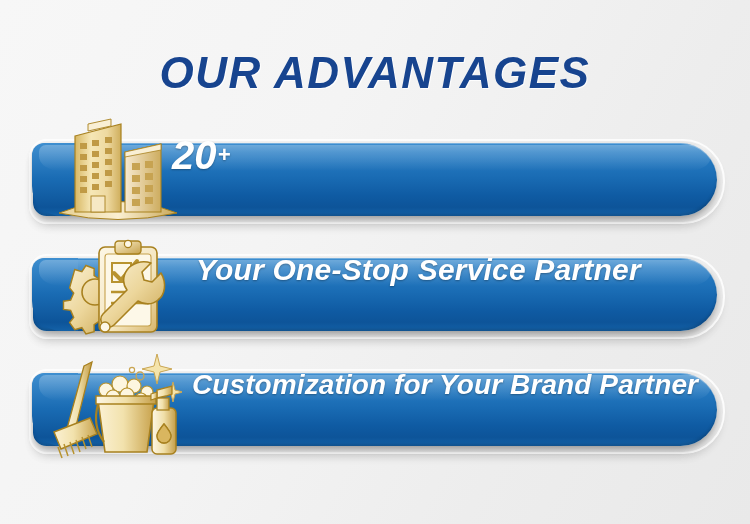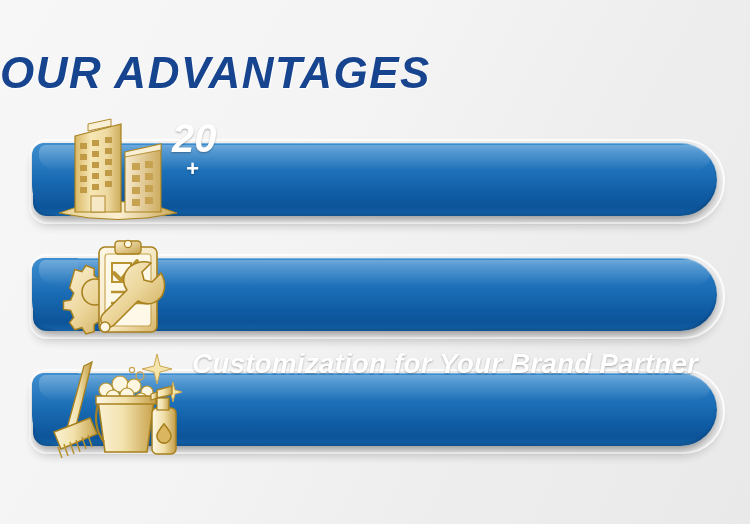--- a/index.html
+++ b/index.html
@@ -8,21 +8,21 @@
     background:linear-gradient(118deg,#f7f7f7 0%,#f4f4f4 38%,#ededed 72%,#e9e9e9 100%);
     font-family:"Liberation Sans",sans-serif;
     overflow:hidden;
     position:relative;
   }
   .page{position:absolute;inset:0;}
 
   
   .title{
     position:absolute;left:0;top:48px;width:750px;
-    text-align:left;
+    text-align:center;
     font-size:44px;
     font-weight:bold;
     font-style:italic;
     letter-spacing:1.5px;
     color:#17448f;
     text-shadow:1px 1px 0 rgba(255,255,255,.85);
     white-space:nowrap;
   }
 
   
@@ -74,21 +74,20 @@
   }
 
   .btext{
     position:absolute;top:0;height:73px;
     display:flex;align-items:center;
     color:#ffffff;
     font-weight:bold;font-style:italic;
     white-space:nowrap;
     text-shadow:0 1px 2px rgba(0,0,0,.30);
     z-index:4;
-    flex-direction:column;
   }
   .btext-1{left:172px;font-size:25px;}
   .btext-2{left:196px;font-size:30px;letter-spacing:.2px;}
   .btext-3{left:192px;font-size:28px;letter-spacing:.1px;}
 
   .num{font-size:40px;line-height:1;}
   .sup{font-size:22px;vertical-align:super;line-height:1;margin-left:1px;margin-right:5px;}
 
   
   .icon{position:absolute;z-index:6;}
@@ -173,20 +172,23 @@
       <rect x="36" y="82" width="14" height="16" fill="#f6e8c4" stroke="#a8811f" stroke-width=".9"></rect>
     </svg>
   </div>
 
   <div class="row row-2">
     <div class="halo"></div>
     <div class="banner">
       <div class="sheen"></div>
     </div>
 
+    <div class="btext btext-2">
+      <span>Your One-Stop Service Partner</span>
+    </div>
 
     <svg class="icon ic2" viewBox="0 0 124 112">
       <defs>
         <linearGradient id="gD" x1="0" y1="0" x2="1" y2="1">
           <stop offset="0" stop-color="#fbf1d5"></stop>
             <stop offset=".5" stop-color="#ecd69b"></stop>
           <stop offset="1" stop-color="#c9a551"></stop>
         </linearGradient>
         <linearGradient id="gE" x1="0" y1="0" x2="1" y2="1">
           <stop offset="0" stop-color="#fdf7e6"></stop>

